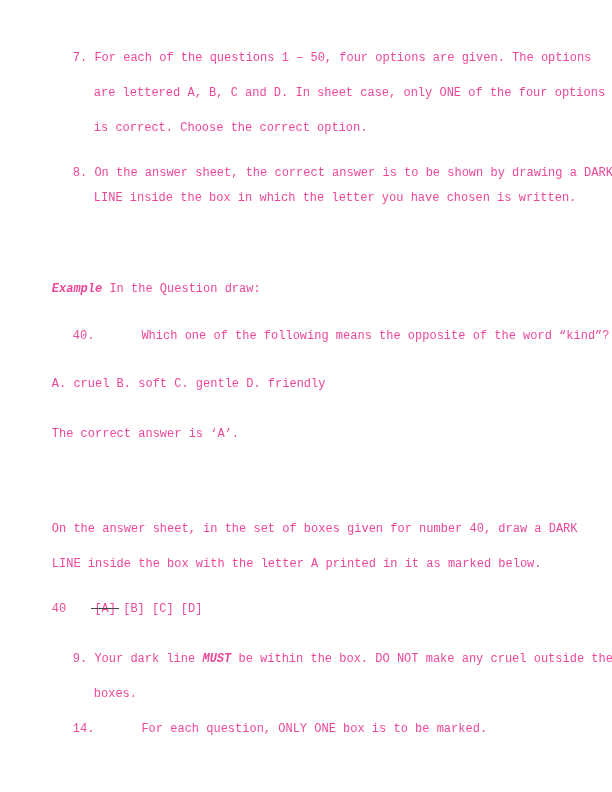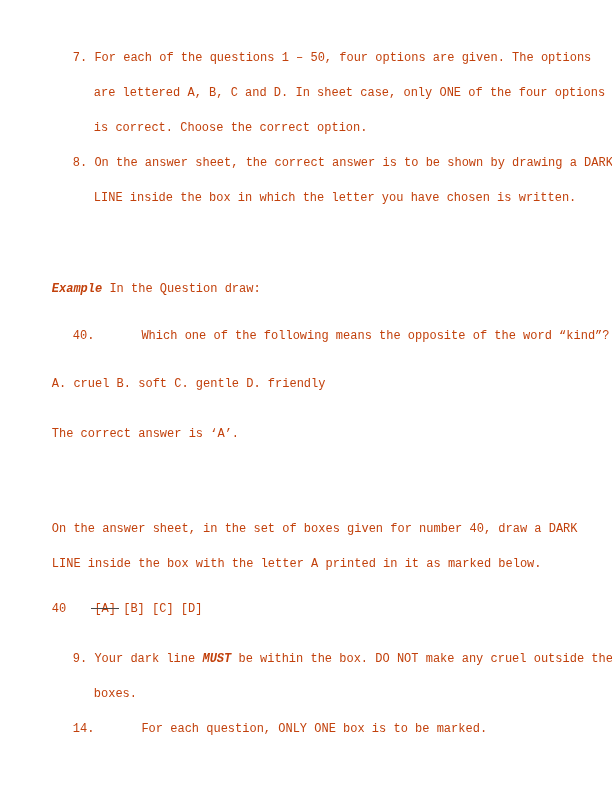--- a/index.html
+++ b/index.html
@@ -8,21 +8,21 @@
     background: #ffffff;
   }
   .page {
     position: relative;
     width: 612px;
     height: 768px;
     background: #ffffff;
     font-family: "Liberation Mono", "DejaVu Sans Mono", monospace;
     font-size: 12px;
     line-height: 14px;
-    color: #c2410c;
+    color: #ec4899;
     overflow: hidden;
   }
   .line {
     position: absolute;
     white-space: pre;
   }
   .num-col  { left: 44px; }
   .flush    { left: 23px; }
   
   .g1 { margin-left: 7.2px; }
@@ -50,21 +50,21 @@
   <div class="line num-col" style="top:37px">
     <span>7.</span><span class="g1">For each of the questions 1 – 50, four options are given. The options</span>
   </div>
   <div class="line" style="left:65px;top:72px">
     <span>are lettered A, B, C and D. In sheet case, only ONE of the four options</span>
   </div>
   <div class="line" style="left:65px;top:107px">
     <span>is correct. Choose the correct option.</span>
   </div>
 
-  <div class="line num-col" style="top:142px">
+  <div class="line num-col" style="top:152px">
     <span>8.</span><span class="g1">On the answer sheet, the correct answer is to be shown by drawing a DARK</span>
   </div>
   <div class="line" style="left:65px;top:177px">
     <span>LINE inside the box in which the letter you have chosen is written.</span>
   </div>
 
   <div class="line flush" style="top:268px">
     <span class="bold">Example</span><span class="g1">In the Question draw:</span>
   </div>
 

